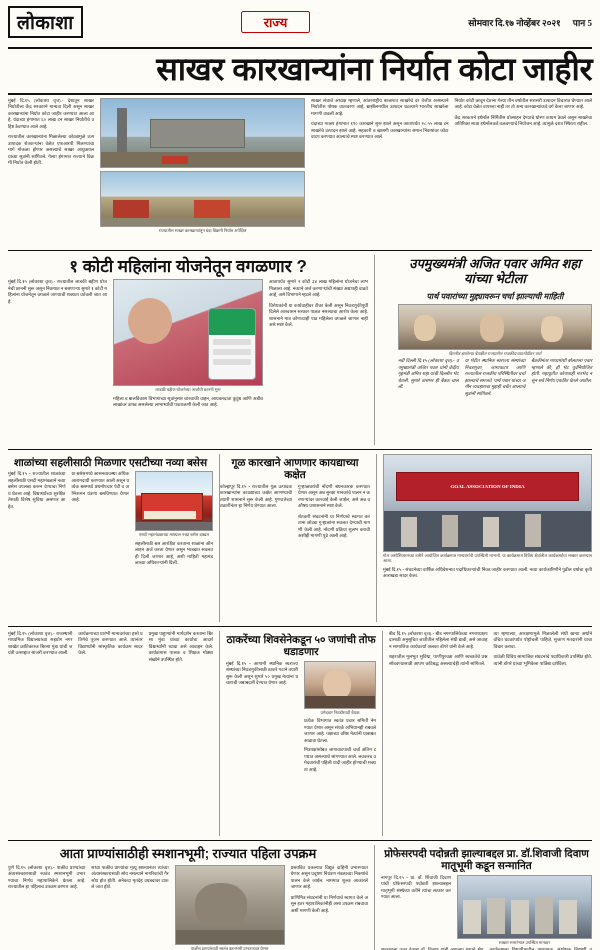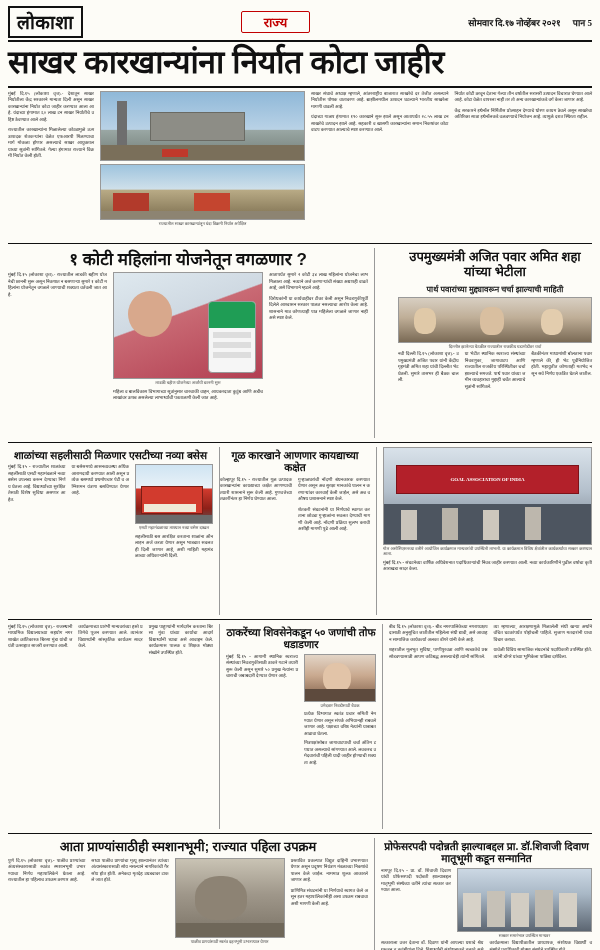--- a/index.html
+++ b/index.html
@@ -3,30 +3,30 @@
 <meta charset="utf-8">
 <style>
   html,body{margin:0;padding:0;background:#b9b9b9;}
   body{font-family:"Liberation Serif", serif;}
   .page{
     width:600px;height:950px;background:#fdfcf7;position:relative;
     overflow:hidden;box-sizing:border-box;padding:6px 8px;
   }
   
   .masthead{display:flex;align-items:center;justify-content:space-between;
-    border-bottom:2px solid #111;padding-bottom:2px;}
+    border-bottom:2px solid #111;padding-bottom:9px;}
   .logo{font-family:"Liberation Sans",sans-serif;font-weight:bold;font-size:19px;
     letter-spacing:0.5px;color:#111;border:2px solid #111;padding:1px 7px;}
   .section-tag{font-family:"Liberation Sans",sans-serif;font-size:13px;font-weight:bold;
     color:#c20000;border:1.5px solid #c20000;padding:1px 22px;border-radius:2px;}
   .mast-right{font-size:9px;font-weight:bold;color:#111;display:flex;gap:12px;align-items:center;}
   
   .headline-band{border-bottom:2px solid #111;padding:3px 0 5px;}
   .headline{
-    text-align:left;font-size:32px;font-weight:bold;color:#111;line-height:1.12;
+    text-align:right;font-size:32px;font-weight:bold;color:#111;line-height:1.12;
     font-family:"Liberation Sans",sans-serif;letter-spacing:-0.5px;
   }
   
   .rule{border-top:1.5px solid #111;margin:4px 0;}
   .cols{display:flex;gap:6px;}
   .col{flex:1;}
   .txt{font-size:4.6px;line-height:1.42;text-align:justify;color:#2a2a2a;
        word-break:break-all;hyphens:auto;}
   h2.head{font-size:17px;font-weight:bold;text-align:center;margin:2px 0 3px;
     font-family:"Liberation Sans",sans-serif;color:#111;line-height:1.15;}
@@ -125,21 +125,21 @@
           <div class="cap">लाडकी बहीण योजनेच्या अर्जांची छाननी सुरू</div>
           <div class="txt" style="margin-top:3px;">महिला व बालविकास विभागाच्या सूत्रांनुसार चारचाकी वाहन, आयकरदाता कुटुंब आणि अडीच लाखांवर उत्पन्न असलेल्या लाभार्थ्यांची पडताळणी केली जात आहे.</div>
         </div>
         <div class="col">
             <div class="txt">आतापर्यंत सुमारे २ कोटी ३४ लाख महिलांना योजनेचा लाभ मिळाला आहे. नव्याने अर्ज करणाऱ्यांची संख्या अद्यापही वाढते आहे, असे विभागाने म्हटले आहे.</div>
           <div class="txt" style="margin-top:4px;">विरोधकांनी या कार्यवाहीवर टीका केली असून निवडणुकीपूर्वी दिलेले आश्वासन सरकार पाळत नसल्याचा आरोप केला आहे. शासनाने मात्र कोणत्याही पात्र महिलेला वगळले जाणार नाही असे स्पष्ट केले.</div>
           </div>
       </div>
     </div>
 
-    <div class="vline" style="flex:1;padding-left:23px;">
+    <div class="vline" style="flex:1;padding-left:23px;font-style:italic;">
       <h3 class="head">उपमुख्यमंत्री अजित पवार अमित शहा यांच्या भेटीला</h3>
       <div class="subhead">पार्थ पवारांच्या मुद्द्यावरून चर्चा झाल्याची माहिती</div>
       <div class="photo meet" style="height:44px;position:relative;">
         <div style="position:absolute;left:8%;top:24%;width:22px;height:26px;background:#e0c9a8;border-radius:40%;"></div>
         <div style="position:absolute;left:42%;top:20%;width:24px;height:28px;background:#d9bfa0;border-radius:40%;"></div>
         <div style="position:absolute;left:74%;top:26%;width:22px;height:26px;background:#e3cdae;border-radius:40%;"></div>
       </div>
       <div class="cap">दिल्लीत झालेल्या बैठकीत राज्यातील राजकीय घडामोडींवर चर्चा</div>
       <div class="cols" style="margin-top:2px;">
         <div class="col">

